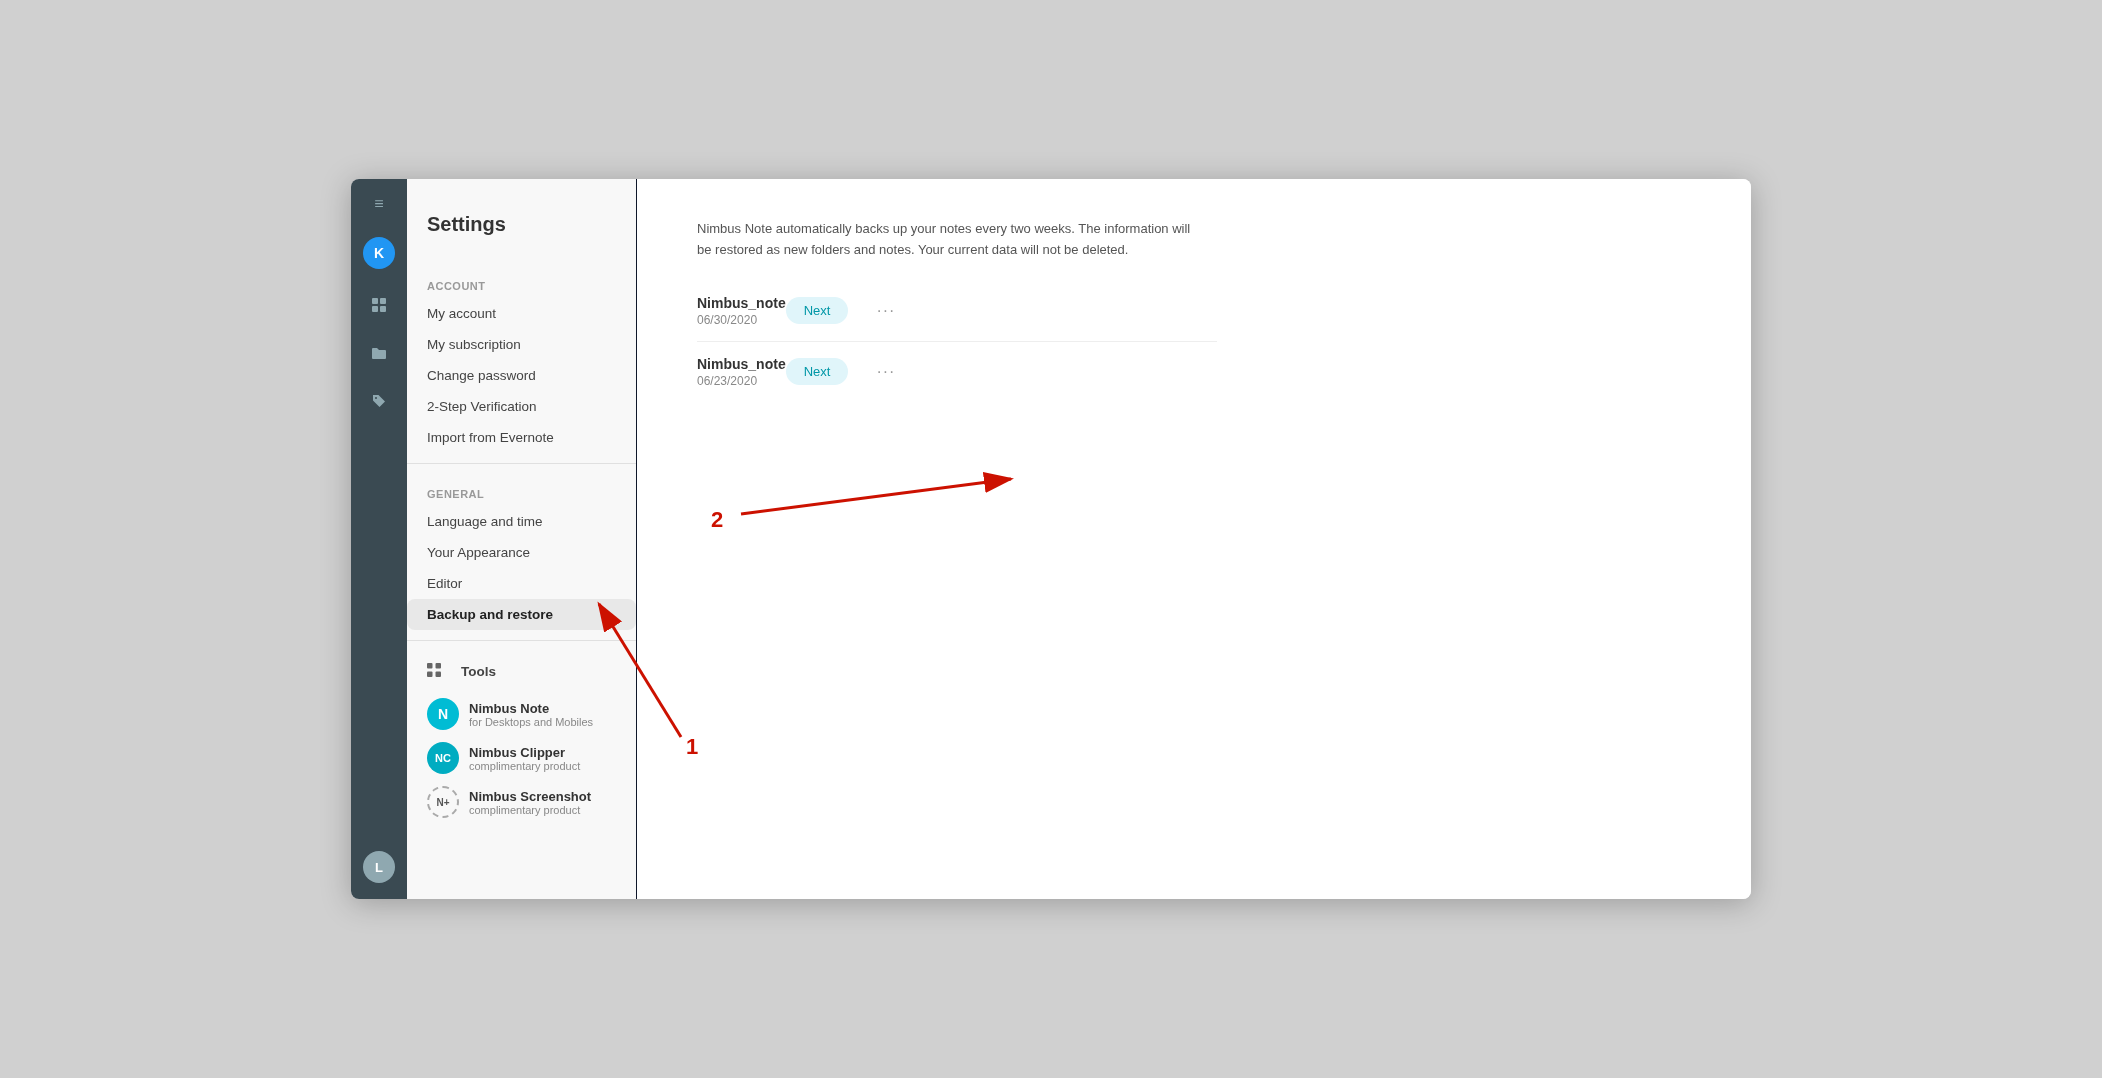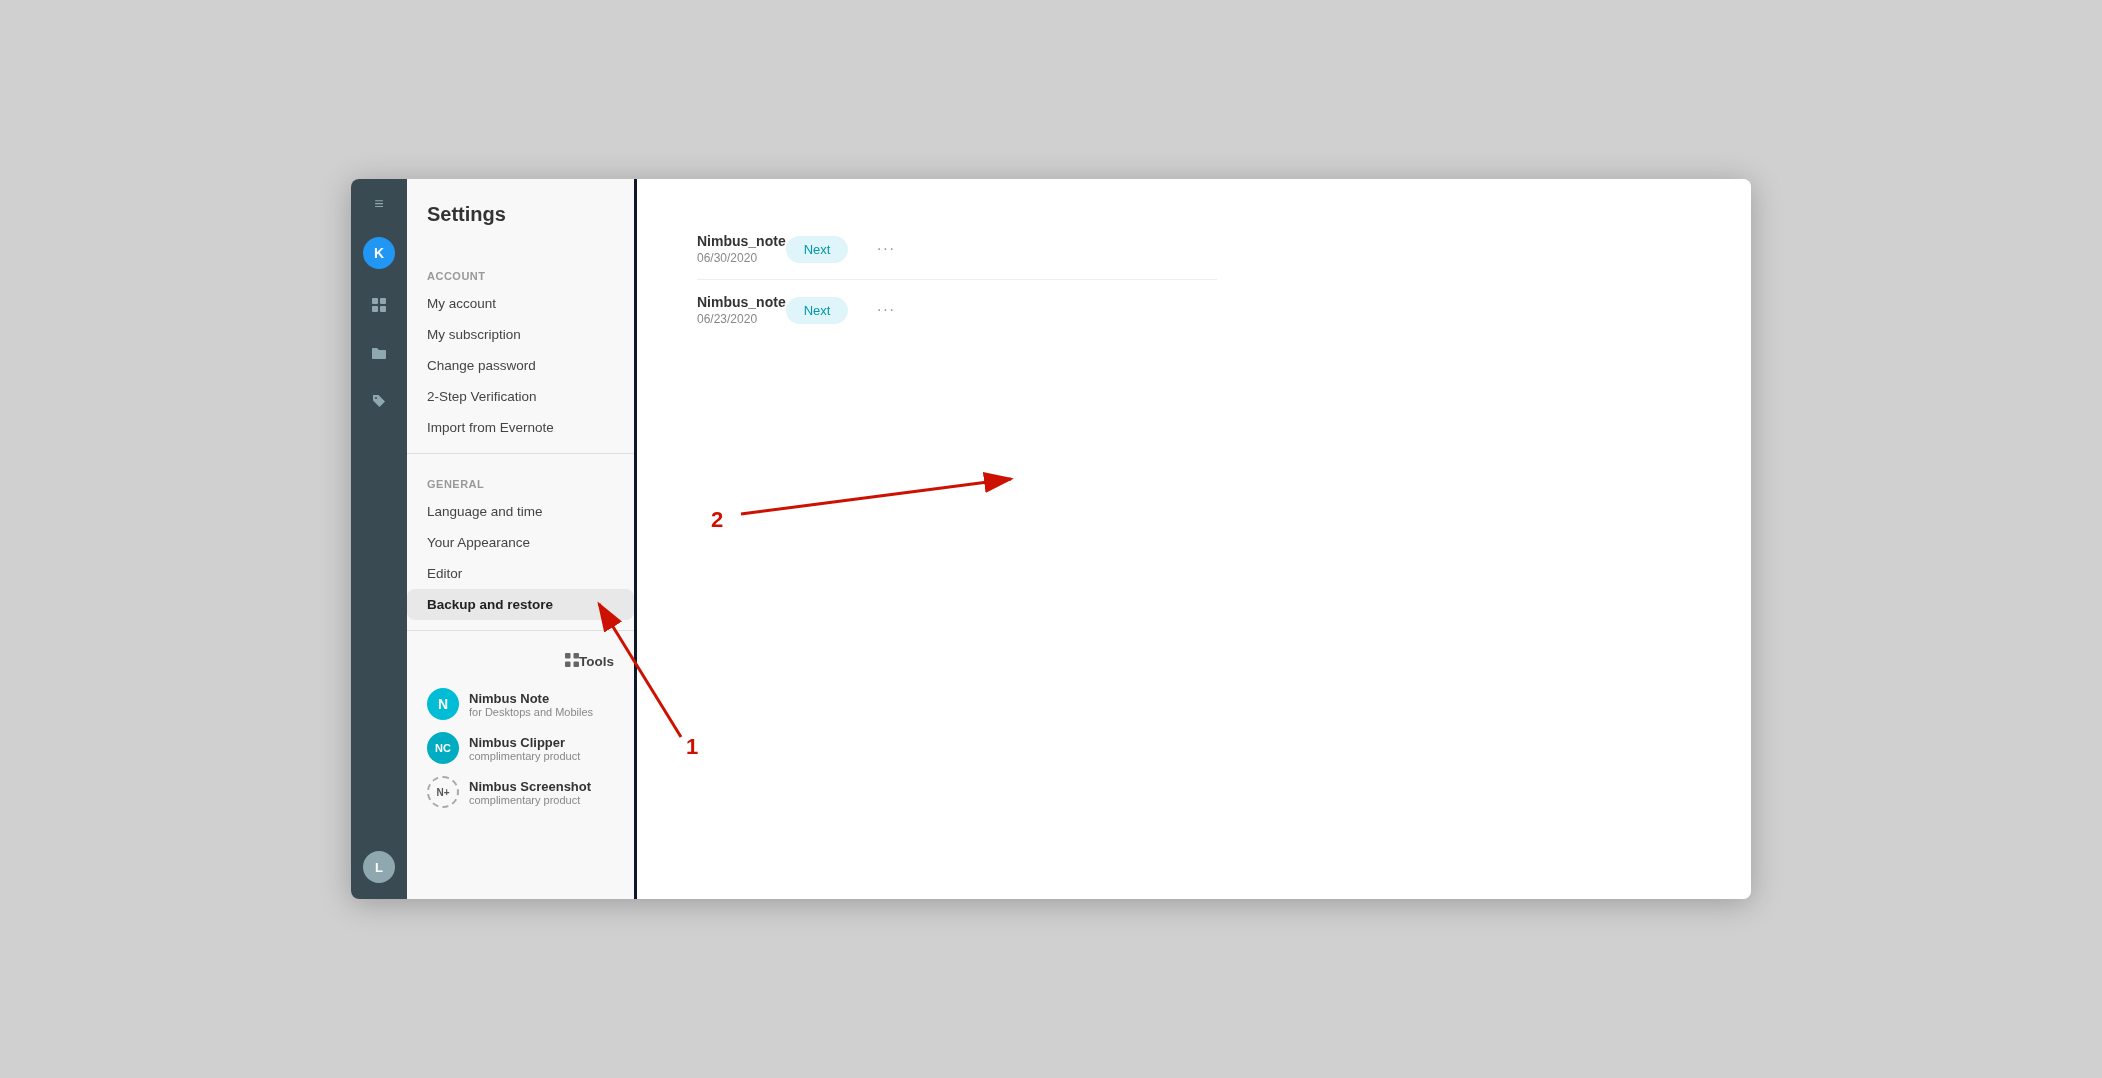--- a/index.html
+++ b/index.html
@@ -73,22 +73,22 @@
       align-items: center;
       justify-content: center;
       color: white;
       font-size: 13px;
       font-weight: 600;
     }
     
     .settings-nav {
       width: 230px;
       background: #f8f8f8;
-      border-right: 3px solid #0f172a;
-      padding: 16px 0;
+      border-right: 1px solid #0f172a;
+      padding: 26px 0;
       flex-shrink: 0;
       overflow-y: auto;
     }
     .settings-title {
       font-size: 20px;
       font-weight: 600;
       color: #333;
       padding: 8px 20px 20px 20px;
     }
     .nav-section-label {
@@ -117,26 +117,25 @@
       height: 1px;
       background: #e0e0e0;
       margin: 10px 0;
     }
     .tools-section {
       padding: 12px 20px 8px 20px;
     }
     .tools-header {
       display: flex;
       align-items: center;
-      gap: 0;
+      gap: 20px;
       font-size: 13.5px;
       font-weight: 600;
       color: #444;
       margin-bottom: 12px;
-      justify-content: flex-end;
     }
     .tools-header .grid-icon {
       color: #666;
       font-size: 14px;
     }
     .tool-item {
       display: flex;
       align-items: center;
       gap: 10px;
       padding: 6px 0;
@@ -334,20 +333,21 @@
         <div class="tool-logo nimbus-screenshot" style="font-size:10px;">N+</div>
         <div class="tool-text">
           <div class="tool-name">Nimbus Screenshot</div>
           <div class="tool-sub">complimentary product</div>
         </div>
       </div>
     </div>
   </div>
 
   <div class="main-content">
+    <p class="backup-description">Nimbus Note automatically backs up your notes every two weeks. The information will be restored as new folders and notes. Your current data will not be deleted.</p>
 
 
     <div class="backup-list">
 
       <div class="backup-item">
         <div class="backup-info">
           <div class="backup-name">Nimbus_note</div>
           <div class="backup-date">06/30/2020</div>
         </div>
         <div class="backup-actions">

